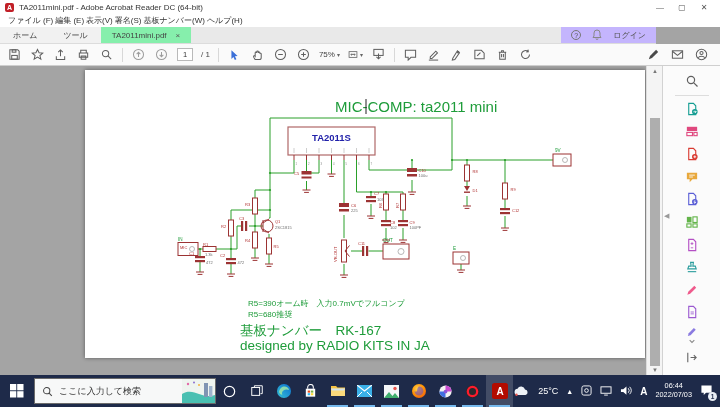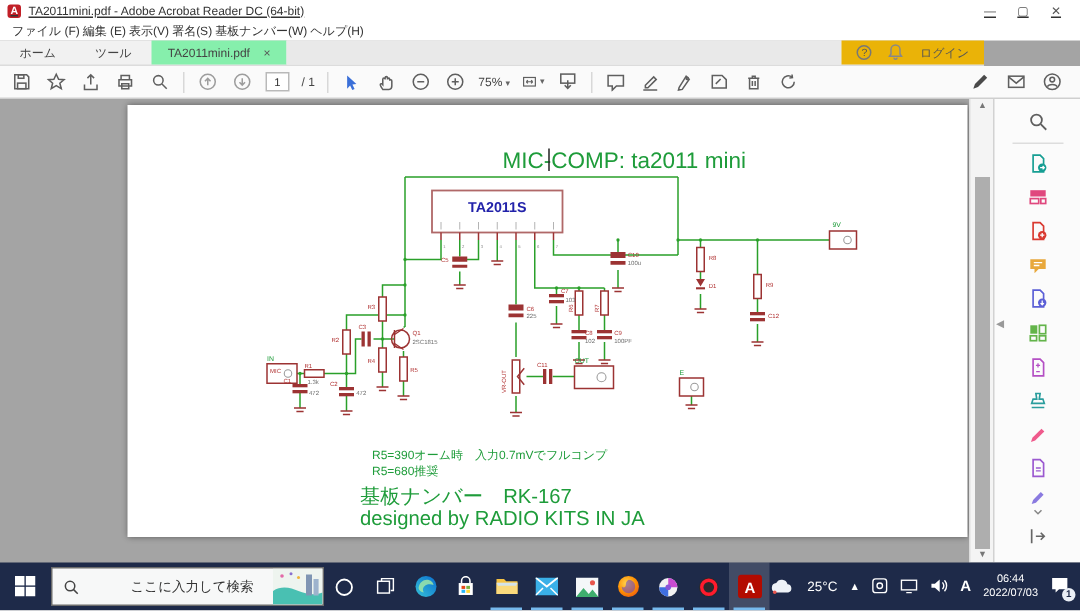--- a/index.html
+++ b/index.html
@@ -2,38 +2,38 @@
 <html><head>
 <meta charset="utf-8">
 <style>
   * { margin:0; padding:0; box-sizing:border-box; }
   html,body { width:720px; height:407px; }
   body { font-family:"Liberation Sans","DejaVu Sans",sans-serif; }
   #app { position:relative; width:720px; height:407px; overflow:hidden; background:#a4a4a4; }
 
   
   .titlebar { position:absolute; left:0; top:0; width:720px; height:14px; background:#fff;
-    display:flex; align-items:center; padding:0 5px; font-size:8px; color:#333;text-decoration:underline; }
+    display:flex; align-items:center; padding:0 5px; font-size:8px; color:#333; }
   .appicon { width:9px; height:9px; background:#c11f27; border-radius:2px; color:#fff;
     font-size:7px; font-weight:bold; display:flex; align-items:center; justify-content:center; margin-right:5px; }
   .win-controls { margin-left:auto; display:flex; gap:0; }
   .win-btn { width:22px; text-align:center; font-size:8px; color:#555; }
 
   
   .menubar { position:absolute; left:0; top:14px; width:720px; height:13px; background:#fff;
     display:flex; align-items:center; gap:2px; padding:0 8px; font-size:8px; color:#333; }
 
   
   .tabbar { position:absolute; left:0; top:27px; width:656px; height:17px; background:#f1f1f1;
     border-bottom:1px solid #dcdcdc; display:flex; align-items:stretch; font-size:8px; color:#444; }
   .tab { padding:0 13px; display:flex; align-items:center; }
   .doc-tab { background:#86efac; gap:9px; padding:0 11px; }
   .doc-tab .x { color:#555; font-size:8px; }
   .tabbar-rest { flex:1; background:#e9e9e9; }
-  .tabbar-right { display:flex; align-items:center; gap:11px; padding:0 10px; background:#eab308; color:#555; }
+  .tabbar-right { display:flex; align-items:center; gap:11px; padding:0 10px; background:#c4b5fd; color:#555; }
   .qmark { width:10px; height:10px; border:1px solid #777; border-radius:50%; font-size:7px;
     display:flex; align-items:center; justify-content:center; }
 
   
   .toolbar { position:absolute; left:0; top:44px; width:720px; height:22px; background:#fafafa;
     border-bottom:1px solid #cfcfcf; display:flex; align-items:center; padding:0 7px; gap:8px; }
   .ti { width:15px; height:15px; display:flex; align-items:center; justify-content:center; flex:0 0 auto; }
   .ti svg { stroke:#5f5f5f; fill:none; stroke-width:1.1; }
   .ti.dim svg { stroke:#9d9d9d; }
   .sep { width:1px; height:14px; background:#d8d8d8; flex:0 0 auto; }
@@ -63,21 +63,21 @@
   .panel-collapse { position:absolute; left:1px; top:146px; font-size:7px; color:#999; }
   .panel-bottom { margin-top:auto; margin-bottom:6px; }
 
   
   .taskbar { position:absolute; left:0; top:375px; width:720px; height:32px; background:#1e2a49;
     display:flex; align-items:center; color:#fff; }
   .tb-item { height:32px; display:flex; align-items:center; justify-content:center; position:relative; flex:0 0 auto; }
   .start { width:34px; }
   .searchbox { width:182px; height:26px; background:#f7f8f8; border:1px solid #6b6b6b; display:flex;
     align-items:center; padding:0 0 0 7px; color:#333; font-size:9px; gap:6px; }
-  .searchbox .phtext { flex:1; color:#333; white-space:nowrap; overflow:hidden;margin-left:28px; }
+  .searchbox .phtext { flex:1; color:#333; white-space:nowrap; overflow:hidden; }
   .sb-thumb { width:33px; height:24px; flex:0 0 auto; }
   .app-slot { width:27px; }
   .run::after { content:""; position:absolute; bottom:0; left:3px; right:3px; height:2px; background:#76b9ed; }
   .active-app { background:rgba(255,255,255,.16); }
   .tray { margin-left:auto; display:flex; align-items:center; gap:8px; padding-right:7px; font-size:9px; }
   .tray .chev { font-size:7px; }
   .ime { font-size:10px; font-weight:bold; }
   .datetime { font-size:7.3px; line-height:8.6px; text-align:center; }
   .notif { position:relative; }
   .nbadge { position:absolute; right:-4px; bottom:-3px; width:9px; height:9px; border-radius:50%;

